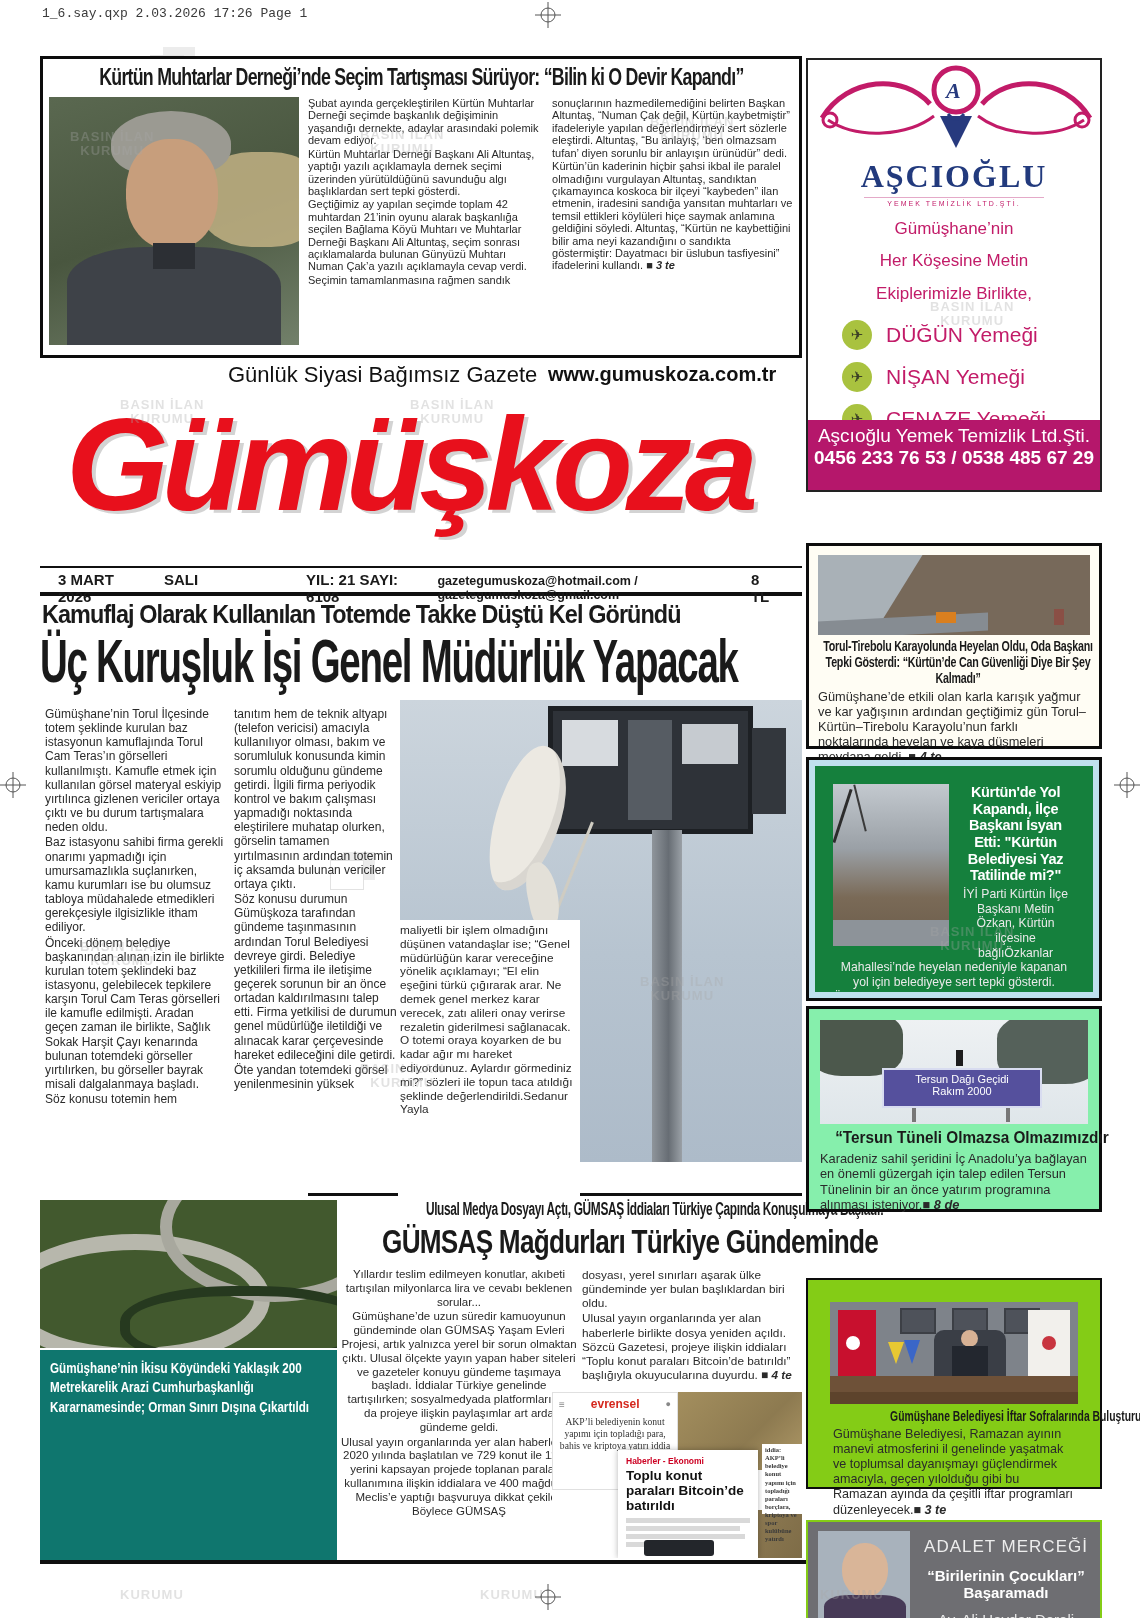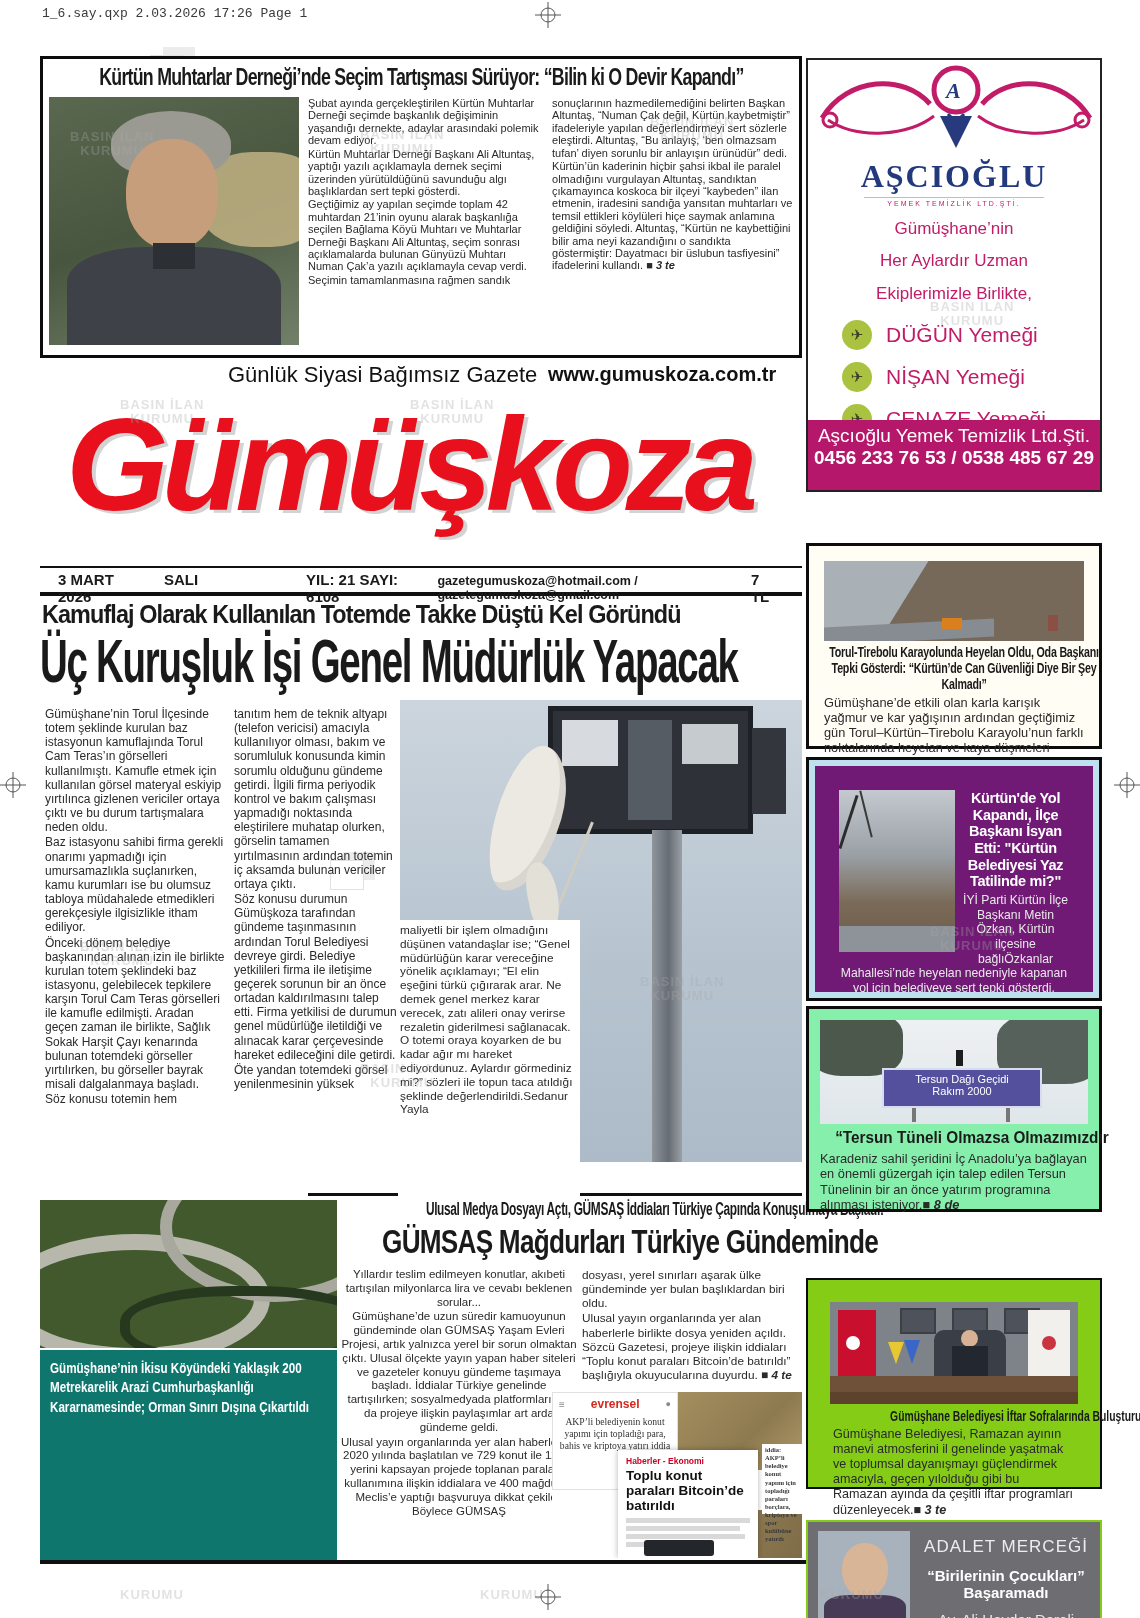--- a/index.html
+++ b/index.html
@@ -84,21 +84,21 @@
       <circle cx="274" cy="60" r="7" fill="none" stroke="#c21b68" stroke-width="3"></circle>
       <circle cx="148" cy="30" r="22" fill="#fff" stroke="#c21b68" stroke-width="5"></circle>
       <path d="M132,56 L148,88 L164,56 Z" fill="#273a7e"></path>
       <path d="M140,54 q8,10 16,0" stroke="#273a7e" stroke-width="3" fill="none"></path>
     </svg>
     <div style="position:absolute;left:138px;top:18px;font-family:'Liberation Serif',serif;font-size:22px;color:#273a7e;font-style:italic;font-weight:bold">A</div>
     <div style="font-family:'Liberation Serif',serif;font-size:32px;font-weight:bold;color:#223a7d;letter-spacing:2px;margin-top:2px">AŞCIOĞLU</div>
     <div style="font-size:7px;color:#c21b68;letter-spacing:2px;border-top:1px solid #e4a9c8;width:180px;margin:2px auto 6px;padding-top:2px">YEMEK TEMİZLİK LTD.ŞTİ.</div>
     <div style="color:#c21b68;font-size:17px;line-height:1.9">
       <div>Gümüşhane’nin</div>
-      <div>Her Aylardır Uzman</div>
+      <div>Her Köşesine Metin</div>
       <div>Ekiplerimizle Birlikte,</div>
     </div>
     <div style="margin-top:10px;text-align:left;padding-left:34px">
       <div style="display:flex;align-items:center;gap:14px;margin-bottom:12px">
         <span style="width:30px;height:30px;border-radius:50%;background:#a9c23f;color:#3c4026;display:inline-flex;align-items:center;justify-content:center;font-size:15px">✈</span>
         <span style="color:#c21b68;font-size:21px">DÜĞÜN Yemeği</span>
       </div>
       <div style="display:flex;align-items:center;gap:14px;margin-bottom:12px">
         <span style="width:30px;height:30px;border-radius:50%;background:#a9c23f;color:#3c4026;display:inline-flex;align-items:center;justify-content:center;font-size:15px">✈</span>
         <span style="color:#c21b68;font-size:21px">NİŞAN Yemeği</span>
@@ -120,21 +120,21 @@
   <div class="abs" style="left:548px;top:363px;font-size:20px;font-weight:bold;color:#111;z-index:1">www.gumuskoza.com.tr</div>
   <div class="abs" style="left:66px;top:382px;z-index:1">
     <span style="font-size:132px;font-style:italic;font-weight:900;letter-spacing:-7px;color:#e8101c;text-shadow:4px 3px 0 rgba(130,130,130,.35);line-height:1.25">Gümüşkoza</span>
   </div>
   <div class="rule" style="left:40px;top:566px;width:762px;height:2px"></div>
   <div class="abs" style="left:40px;top:571px;width:762px;display:flex;align-items:baseline;z-index:1">
     <span style="font-size:15px;font-weight:bold;margin-left:18px">3 MART  2026</span>
     <span style="font-size:15px;font-weight:bold;margin-left:30px">SALI</span>
     <span style="font-size:15px;font-weight:bold;margin-left:108px">YIL: 21   SAYI: 6108</span>
     <span style="font-size:12.5px;font-weight:bold;margin-left:26px">gazetegumuskoza@hotmail.com / gazetegumuskoza@gmail.com</span>
-    <span style="font-size:15px;font-weight:bold;margin-left:auto;margin-right:26px">7 TL</span>
+    <span style="font-size:15px;font-weight:bold;margin-left:auto;margin-right:26px">8 TL</span>
   </div>
   <div class="rule" style="left:40px;top:592px;width:762px;height:4px"></div>
 
   <div class="abs" style="left:42px;top:599px;z-index:1">
     <span class="condx" style="font-size:26px;transform:scaleX(.9);letter-spacing:-1px">Kamuflaj Olarak Kullanılan Totemde Takke Düştü Kel Göründü</span>
   </div>
   <div class="abs" style="left:40px;top:628px;z-index:1">
     <span class="condx" style="font-size:62px;transform:scaleX(.62);letter-spacing:-2px;font-weight:900;line-height:1.08">Üç Kuruşluk İşi Genel Müdürlük Yapacak</span>
   </div>
 
@@ -210,35 +210,35 @@
       <div style="font-size:13.5px;font-weight:bold;line-height:1.1;margin:3px 0 4px;color:#111">Toplu konut paraları Bitcoin’de batırıldı</div>
       <div class="barph" style="width:100%"></div>
       <div class="barph" style="width:92%"></div>
       <div class="barph" style="width:96%"></div>
       <div class="barph" style="width:60%"></div>
     </div>
     <div style="position:absolute;left:210px;top:52px;width:40px;height:70px;background:#fff;padding:2px 3px;font-family:'Liberation Serif',serif;font-size:6.5px;font-weight:bold;color:#3a3a3a;line-height:1.25">iddia: AKP’li belediye konut yapımı için topladığı paraları borçlara, kriptoya ve spor kulübüne yatırdı</div>
     <div style="position:absolute;left:92px;top:148px;width:70px;height:16px;background:#23262b;border-radius:3px"></div>
   </div>
 
-  <div class="railbox" style="top:543px;height:206px;padding:15px">
+  <div class="railbox" style="top:543px;height:206px;padding:9px">
     <div style="position:relative;width:100%;height:80px;background:#a9b1b7;overflow:hidden">
       <div style="position:absolute;left:55px;top:0;width:225px;height:80px;background:#77695a;clip-path:polygon(22% 0,100% 0,100% 100%,0 100%)"></div>
       <div style="position:absolute;left:0;bottom:0;width:170px;height:18px;background:#868c92;transform:skewY(-3deg)"></div>
       <div style="position:absolute;left:118px;bottom:12px;width:20px;height:11px;background:#d97f1f"></div>
       <div style="position:absolute;right:26px;bottom:10px;width:10px;height:16px;background:#8a4f45"></div>
     </div>
     <div style="width:380px;transform:scaleX(.737);transform-origin:left top;text-align:center;font-weight:bold;font-size:14.5px;line-height:1.12;margin-top:3px;letter-spacing:-0.3px">Torul-Tirebolu Karayolunda Heyelan Oldu, Oda Başkanı Tepki Gösterdi: “Kürtün’de Can Güvenliği Diye Bir Şey Kalmadı”</div>
     <div class="news" style="font-size:12.8px;line-height:1.18;margin-top:2px">
       <span>Gümüşhane’de etkili olan karla karışık yağmur ve kar yağışının ardından geçtiğimiz gün Torul–Kürtün–Tirebolu Karayolu’nun farklı noktalarında heyelan ve kaya düşmeleri meydana geldi.</span> <span class="pref">■ 4 te</span>
     </div>
   </div>
 
   <div class="railbox" style="top:757px;height:244px;background:#bfe0ee;padding:6px">
-    <div style="background:#701a75;width:100%;height:100%;padding:24px;overflow:hidden">
+    <div style="background:#15803d;width:100%;height:100%;padding:18px;overflow:hidden">
       <div style="float:left;width:116px;height:162px;margin:0 7px 3px 0;background:linear-gradient(180deg,#c3c9cf 0%,#9aa0a6 40%,#7a6a57 70%,#6b5c4a);position:relative;overflow:hidden">
         <div style="position:absolute;left:8px;top:4px;width:3px;height:56px;background:#2c2c2c;transform:rotate(18deg)"></div>
         <div style="position:absolute;left:26px;top:0px;width:2px;height:48px;background:#3a3a3a;transform:rotate(-14deg)"></div>
         <div style="position:absolute;left:0;bottom:0;width:116px;height:58px;background:radial-gradient(circle at 30% 40%,#857463 12%,transparent 13%),radial-gradient(circle at 70% 60%,#6e5f4e 14%,transparent 15%),#79robbed"></div>
         <div style="position:absolute;left:0;bottom:0;width:116px;height:26px;background:#8d9399"></div>
       </div>
       <div style="color:#fff;font-weight:bold;font-size:14.5px;line-height:1.15;text-align:center;letter-spacing:-0.3px">Kürtün'de Yol Kapandı, İlçe Başkanı İsyan Etti: "Kürtün Belediyesi Yaz Tatilinde mi?"</div>
       <div style="color:#e9e9e9;font-size:12.2px;line-height:1.2;margin-top:3px;text-align:center">
         <span>İYİ Parti Kürtün İlçe Başkanı Metin Özkan, Kürtün ilçesine bağlıÖzkanlar Mahallesi’nde heyelan nedeniyle kapanan yol için belediyeye sert tepki gösterdi. Özkan, belediyenin mahalle yolundaki toprak ve taş birikintisini günlerdir temizlemediğini belirterek, “Kürtün Belediyesi yaz tatilinde mi?” ifadelerini kullandı.</span>
       </div>

